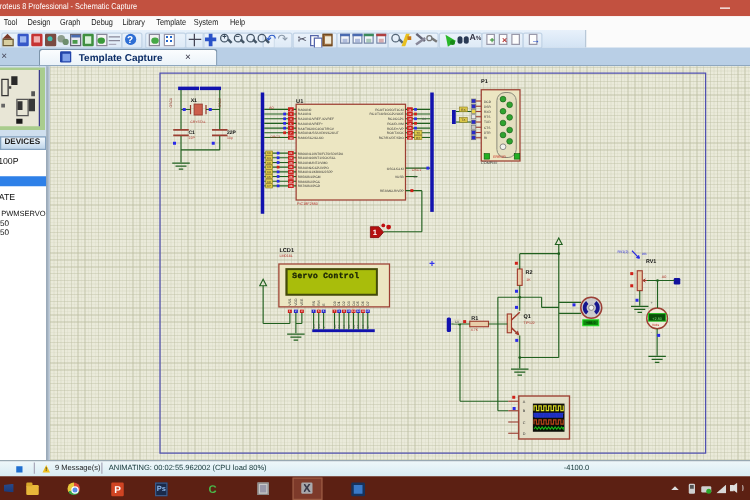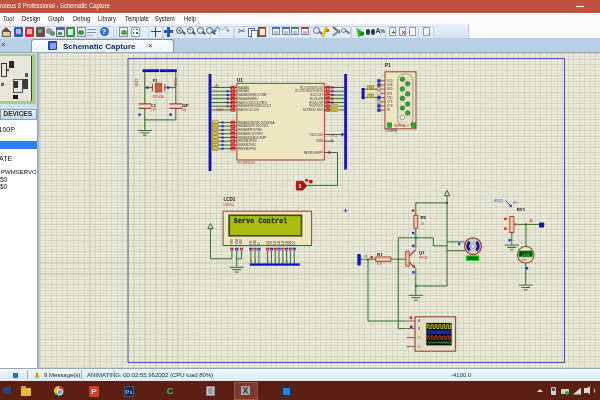--- a/index.html
+++ b/index.html
@@ -184,21 +184,21 @@
 <div class="abs" style="left:422.5px;top:26.5px;width:9px;height:10px">
       <div style="position:absolute;left:0;top:0;width:7px;height:9px;background:#fdfdfd;border:1px solid #99a;box-sizing:border-box"></div>
       <div style="position:absolute;left:2.5px;top:2px;font-size:7px;font-weight:bold;color:#2a52c8">→</div>
     </div>
 <div class="abs" style="left:0;top:38px;width:600px;height:15px;background:#b9cfe6"></div>
 <div class="t" style="left:1px;top:40px;font-size:8px;color:#445">×</div>
 <div class="abs" style="left:31px;top:39px;width:141px;height:14px;background:linear-gradient(#fbfdfe,#e8f1f8);border:1px solid #7d95ab;border-bottom:none;border-radius:3px 3px 0 0"></div>
 <div class="abs" style="left:48px;top:41px;width:9px;height:9px;background:#2244aa;border-radius:1px">
       <div style="position:absolute;left:1.5px;top:1.5px;width:6px;height:6px;background:#7fa0e8"></div>
     </div>
-<div class="t" style="left:63px;top:41.5px;font-size:8px;font-weight:bold;color:#0c2d66">Schematic Capture</div>
+<div class="t" style="left:63px;top:41.5px;font-size:8px;font-weight:bold;color:#0c2d66">Template Capture</div>
 <div class="t" style="left:148px;top:40.5px;font-size:8px;color:#334">×</div>
 <div class="abs" style="left:0;top:52.2px;width:600px;height:0.8px;background:#8fa8bf"></div>
 <div class="abs" style="left:40px;top:53px;width:560px;height:315px;background-color:#eaeada;
 background-image:
 repeating-linear-gradient(0deg, rgba(186,188,160,0.33) 0 1px, transparent 1px 5.5px),
 repeating-linear-gradient(90deg, rgba(186,188,160,0.33) 0 1px, transparent 1px 5.5px),
 repeating-linear-gradient(0deg, rgba(200,202,176,0.17) 0 1px, transparent 1px 2.75px),
 repeating-linear-gradient(90deg, rgba(200,202,176,0.17) 0 1px, transparent 1px 2.75px);"></div>
 <div class="abs" style="left:0;top:53px;width:37px;height:315px;background:#cfdfee"></div>
 <div class="abs" style="left:0;top:53.8px;width:36px;height:50px;background:#a9cc8d"></div>

